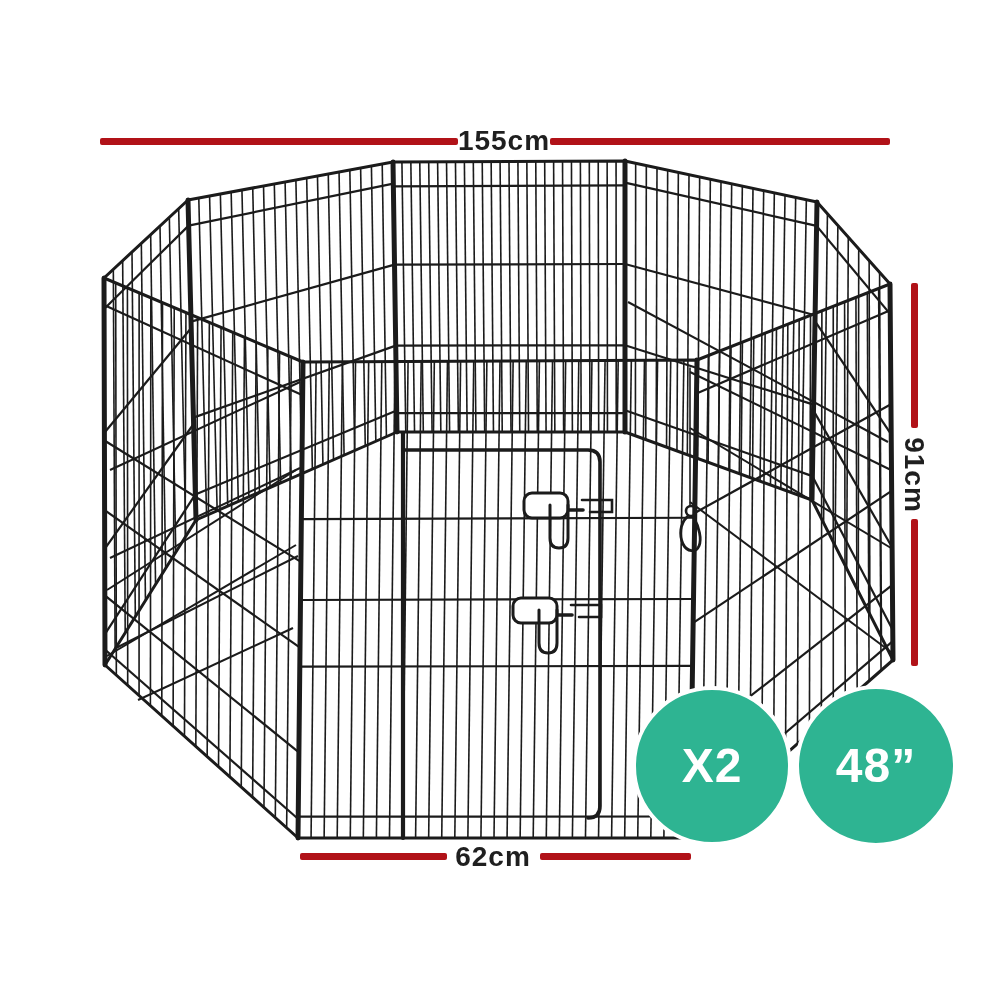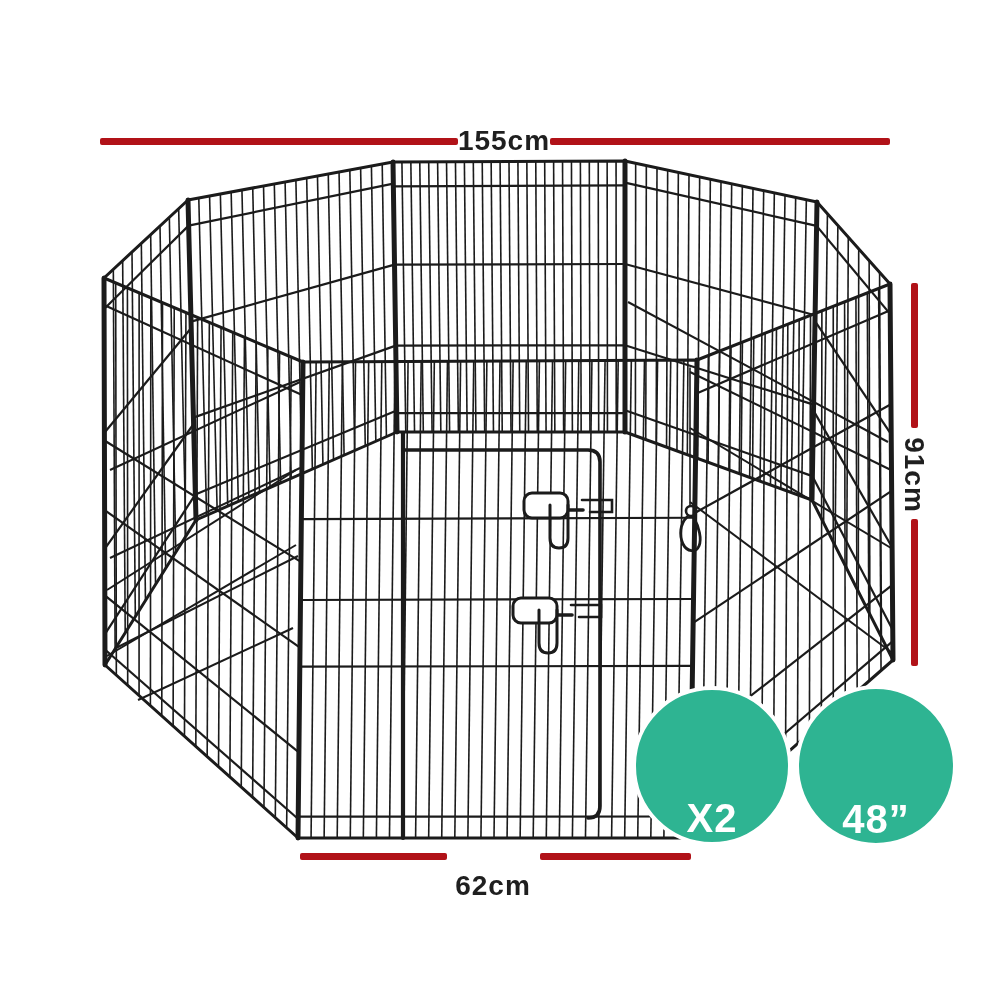--- a/index.html
+++ b/index.html
@@ -14,22 +14,22 @@
   .dim-v{position:absolute;width:7px;background:var(--accent-red,#b11218);border-radius:2px;}
   .dim-label{
     position:absolute;transform:translate(-50%,-50%);
     font-size:28px;font-weight:600;letter-spacing:1px;
     color:var(--label-text,#1f1f1f);white-space:nowrap;
   }
   .dim-label.rot{transform:translate(-50%,-50%) rotate(90deg);}
   .badge{
     position:absolute;border-radius:50%;box-sizing:border-box;
     background:var(--badge-teal,#2eb492);border:4px solid #fff;
-    display:flex;align-items:flex-end;justify-content:center;
-    color:var(--badge-text,#fff);font-weight:700;font-size:40px;letter-spacing:1px;
+    display:flex;align-items:center;justify-content:center;
+    color:var(--badge-text,#fff);font-weight:700;font-size:48px;letter-spacing:1px;
   }
   .badge span{transform:translateY(-1px);}
 </style>
 </head>
 <body>
 
 <div class="stage">
 
   <svg id="pen-svg" width="1000" height="1000" viewBox="0 0 1000 1000">
     <g id="cage-gen">
@@ -259,21 +259,21 @@
   <div class="dim-h" style="left:100px;top:138px;width:358px"></div>
   <div class="dim-h" style="left:550px;top:138px;width:340px"></div>
   <div class="dim-label" style="left:504px;top:141px">155cm</div>
 
   <div class="dim-v" style="left:911px;top:283px;height:145px"></div>
   <div class="dim-v" style="left:911px;top:519px;height:147px"></div>
   <div class="dim-label rot" style="left:914px;top:475px">91cm</div>
 
   <div class="dim-h" style="left:300px;top:853px;width:147px"></div>
   <div class="dim-h" style="left:540px;top:853px;width:151px"></div>
-  <div class="dim-label" style="left:493px;top:886px">62cm</div>
+  <div class="dim-label" style="left:493px;top:857px">62cm</div>
 
   <div class="badge" style="left:632px;top:686px;width:160px;height:160px">
     <span>X2</span>
   </div>
   <div class="badge" style="left:795px;top:685px;width:162px;height:162px">
     <span>48”</span>
   </div>
 
 </div>
 

